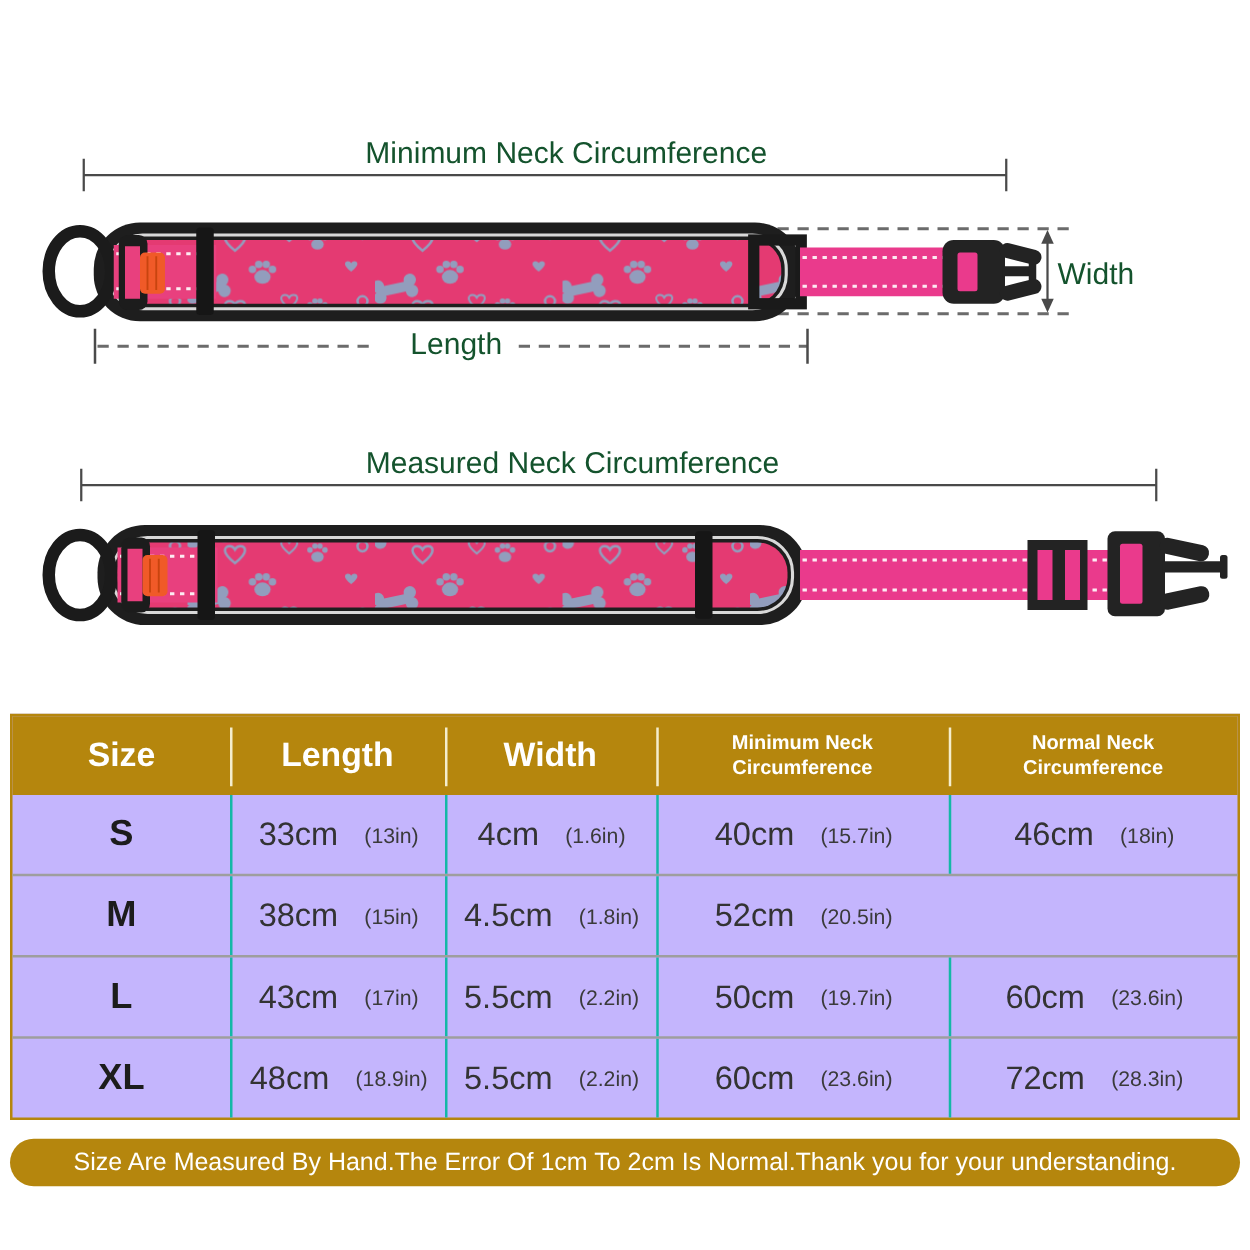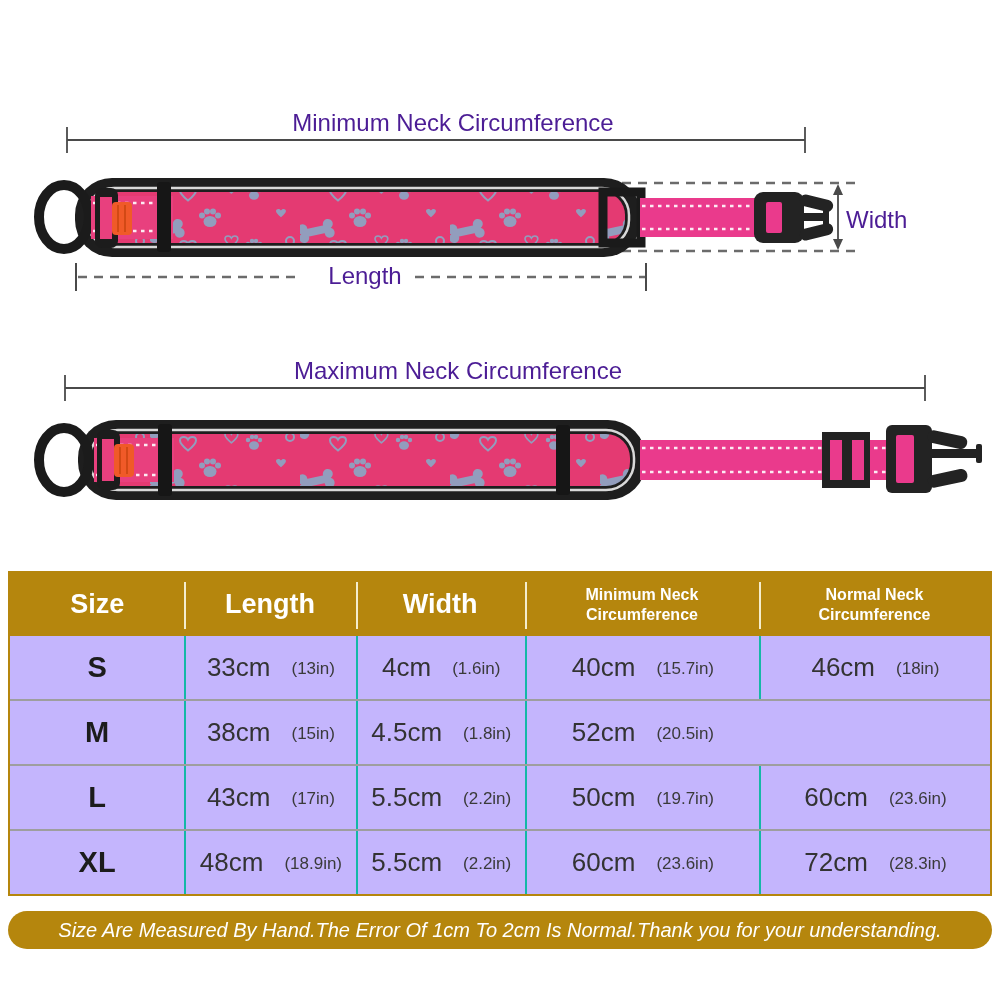--- a/index.html
+++ b/index.html
@@ -1,37 +1,37 @@
 <!DOCTYPE html>
 <html><head>
 <meta charset="utf-8">
 <style>
   html,body{margin:0;padding:0;background:#ffffff;}
   body{font-family:"Liberation Sans", sans-serif; color:#1f1f1f;}
   .stage{position:relative;width:1000px;height:1000px;background:#ffffff;overflow:hidden;}
   .abs{position:absolute;}
-  .dim-label{font-size:24px;color:#4c1d95;text-align:center;white-space:nowrap;}
+  .dim-label{font-size:24px;color:#14532d;text-align:center;white-space:nowrap;}
   
   .size-table{position:absolute;left:8px;top:571px;width:984px;border:2px solid #b5860d;box-sizing:border-box;background:#c4b5fd;}
   .t-row{display:grid;grid-template-columns:175fr 172fr 170fr 235fr 232fr;}
   .t-head{background:#b5860d;height:63px;}
   .t-head .cell{display:flex;flex-direction:column;align-items:center;justify-content:center;color:#fff;font-weight:bold;position:relative;}
   .t-head .cell.single{font-size:27px;}
   .t-head .cell.double{font-size:16px;line-height:1.22;}
   .t-head .cell + .cell::before{content:"";position:absolute;left:0;top:9px;bottom:7px;width:2px;background:rgba(255,255,240,0.85);}
   .t-body .t-row{height:63px;}
   .t-body .t-row + .t-row{border-top:2px solid #9e9e9e;}
   .t-body .cell{display:flex;align-items:center;justify-content:center;}
   .t-body .cell + .cell{border-left:2px solid #14b8a6;}
   .size-letter{font-size:29px;font-weight:bold;color:#1c1c1c;}
   .cm{font-size:26px;color:#333;}
   .in{font-size:17px;color:#3a3a3a;margin-left:21px;padding-top:3px;}
   
   .footer-note{position:absolute;left:8px;top:911px;width:984px;height:38px;background:#b5860d;border-radius:20px;
-    display:flex;align-items:center;justify-content:center;color:#fff;font-size:20px;white-space:nowrap;font-style:italic;}
+    display:flex;align-items:center;justify-content:center;color:#fff;font-size:20px;white-space:nowrap;}
 </style>
 </head>
 <body>
 
 <div class="stage">
 
   <svg class="abs" style="left:0;top:95px" width="1000" height="218" viewBox="0 0 1000 218">
     <defs>
       <pattern id="fabricPattern" width="150" height="54" patternUnits="userSpaceOnUse">
         <rect width="150" height="54" fill="#e43a72"></rect>
@@ -169,21 +169,21 @@
         <rect x="886" y="80" width="46" height="68" rx="6"></rect>
         <rect x="896" y="90" width="18" height="48" rx="2" fill="#ea3a8c"></rect>
         <rect x="930" y="104" width="50" height="9"></rect>
         <rect x="976" y="99" width="6" height="19" rx="2"></rect>
         <rect x="928" y="84" width="40" height="13" rx="6" transform="rotate(12 928 90)"></rect>
         <rect x="928" y="131" width="40" height="13" rx="6" transform="rotate(-12 928 137)"></rect>
       </g>
     </g>
   </svg>
 
-  <div class="abs dim-label" style="left:258px;top:357px;width:400px">Maximum Neck Circumference</div>
+  <div class="abs dim-label" style="left:258px;top:357px;width:400px">Measured Neck Circumference</div>
 
   <div class="size-table">
     <div class="t-row t-head">
       <div class="cell single">Size</div>
       <div class="cell single">Length</div>
       <div class="cell single">Width</div>
       <div class="cell double">
         <span>Minimum Neck</span>
         <span>Circumference</span>
       </div>

